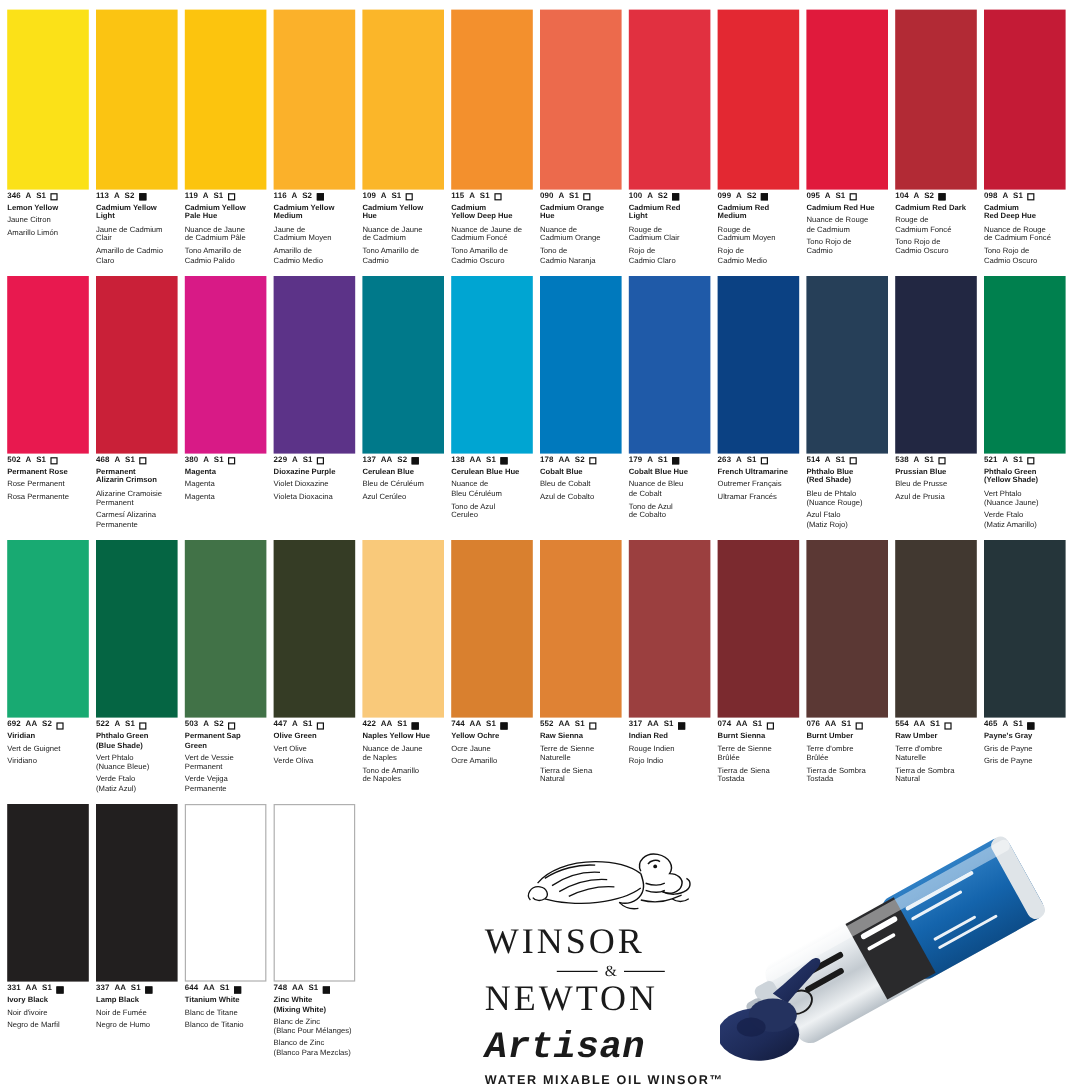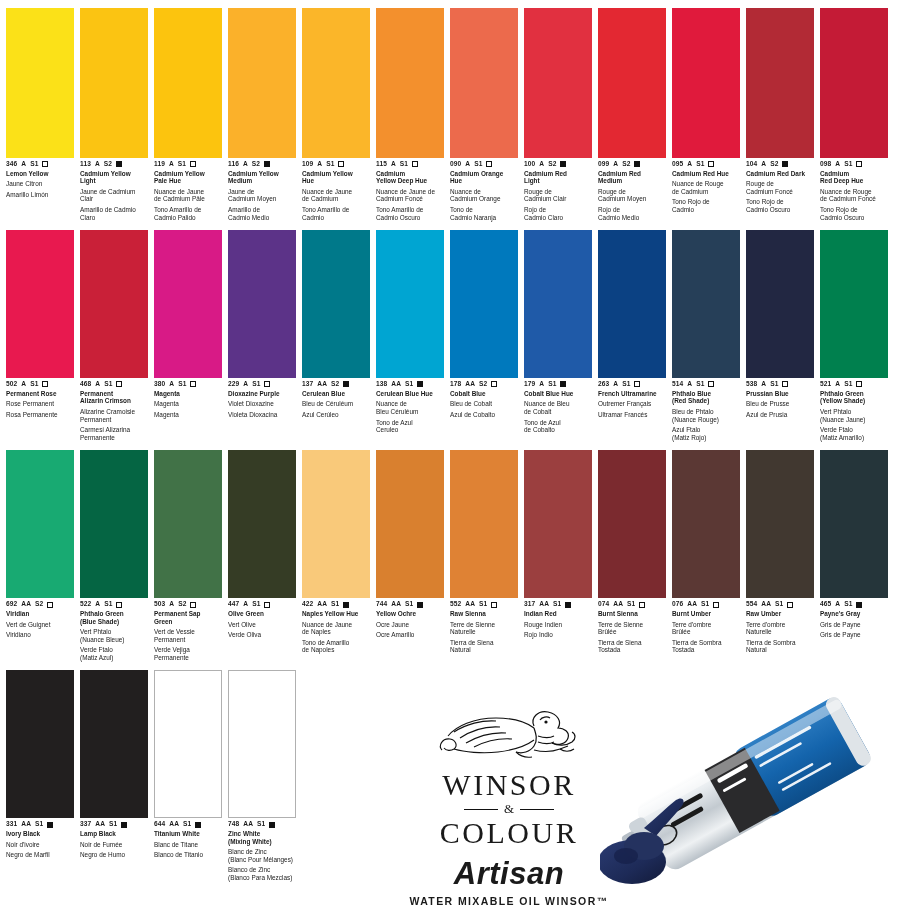--- a/index.html
+++ b/index.html
@@ -59,41 +59,41 @@
     white-space: pre-line;
   }
   .nm.fr, .nm.es { font-weight: normal; }
   .nm.en { font-weight: bold; }
 
   
   .brand {
     position: absolute;
     left: 404px; top: 706px;
     width: 210px;
-    text-align: center;
+    text-align: left;
   }
   .crest { width: 150px; height: 62px; margin: 0 auto 2px auto; display:block; }
   .bname {
     font-family: "Liberation Serif", serif;
     font-size: 30px;
     letter-spacing: 2.5px;
     line-height: 30px;
     font-weight: normal;
   }
   .amp-row {
     display: flex; align-items: center; justify-content: center;
     gap: 6px; margin: 1px 0 1px 0;
   }
   .amp-row .bar { height: 1px; width: 34px; background: #111; }
   .amp {
     font-family: "Liberation Serif", serif;
     font-size: 13px;
   }
   .artisan {
-    font-family: Liberation Sans, sans-serif;
+    font-family: Liberation Mono, monospace;
     font-style: italic;
     font-weight: bold;
     font-size: 31px;
     letter-spacing: 0.5px;
     margin-top: 8px;
   }
   .tagline {
     font-size: 10.5px;
     font-weight: bold;
     letter-spacing: 1.4px;
@@ -766,21 +766,21 @@
         <path d="M126 43 C130 46 136 46 140 43"></path>
         <path d="M82 46 C86 50 92 52 98 51"></path>
       </g>
     </svg>
     <div class="bname">WINSOR</div>
     <div class="amp-row">
       <span class="bar"></span>
       <span class="amp">&amp;</span>
       <span class="bar"></span>
     </div>
-    <div class="bname">COLOUR</div>
+    <div class="bname">NEWTON</div>
     <div class="artisan">Artisan</div>
     <div class="tagline">WATER MIXABLE
 OIL WINSOR™</div>
   </div>
 
   <div class="tube-wrap">
     <svg viewBox="0 0 300 234" width="300" height="234">
       <defs>
         <linearGradient id="metal" x1="0" y1="0" x2="0" y2="1">
           <stop offset="0%" stop-color="#ffffff"></stop>

